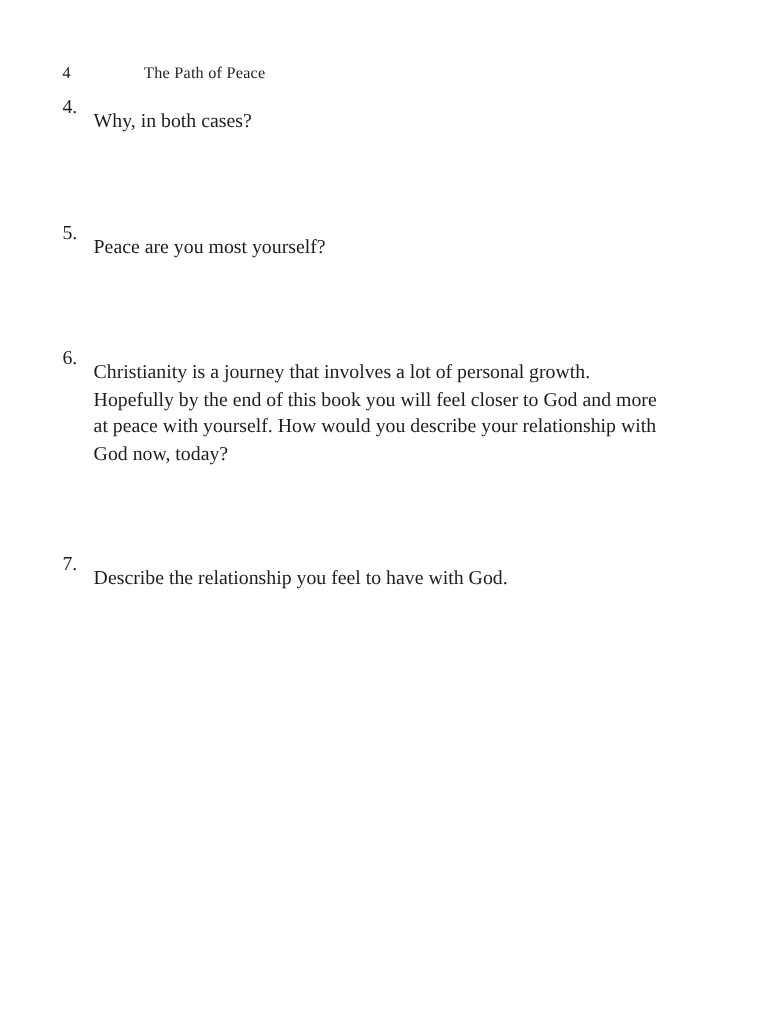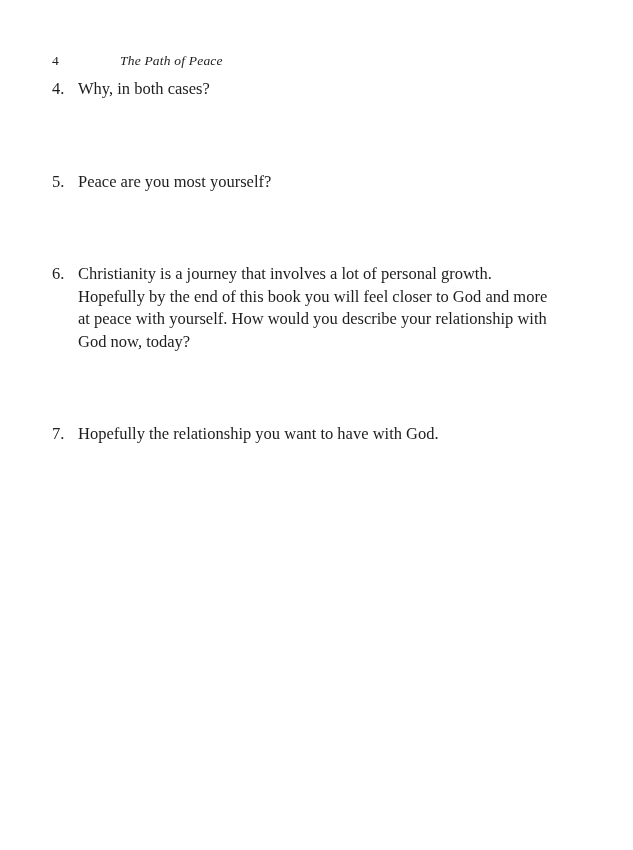--- a/index.html
+++ b/index.html
@@ -28,21 +28,20 @@
     font-size: 13.5px;
     line-height: 18px;
     margin-bottom: 8px;
     color: #222222;
   }
   .folio {
     width: 68px;
     font-style: normal;
   }
   .running-title {
-    font-style: italic;
     letter-spacing: 0.2px;
   }
   .question-list {
     margin: 0;
     padding: 0;
     list-style: none;
     width: 506px;
   }
   .q {
     display: flex;
@@ -54,20 +53,21 @@
   .q:last-child {
     margin-bottom: 0;
   }
   .qnum {
     flex: 0 0 26px;
     width: 26px;
   }
   .qtext {
     flex: 1 1 auto;
     max-width: 480px;
+    margin-top: 12px;
   }
 </style>
 </head>
 <body>
 
 <div class="page">
 
   <div class="running-header">
     <span class="folio">4</span>
     <span class="running-title">The Path of Peace</span>
@@ -85,17 +85,17 @@
         <span class="qtext">Peace are you most yourself?</span>
       </li>
 
       <li class="q">
         <span class="qnum">6.</span>
         <span class="qtext">Christianity is a journey that involves a lot of personal growth. Hopefully by the end of this book you will feel closer to God and more at peace with yourself. How would you describe your relationship with God now, today?</span>
       </li>
 
       <li class="q">
         <span class="qnum">7.</span>
-        <span class="qtext">Hopefully the relationship you want to have with God.</span>
+        <span class="qtext">Describe the relationship you feel to have with God.</span>
       </li>
     </ol>
 
 </div>
 
 </body></html>

